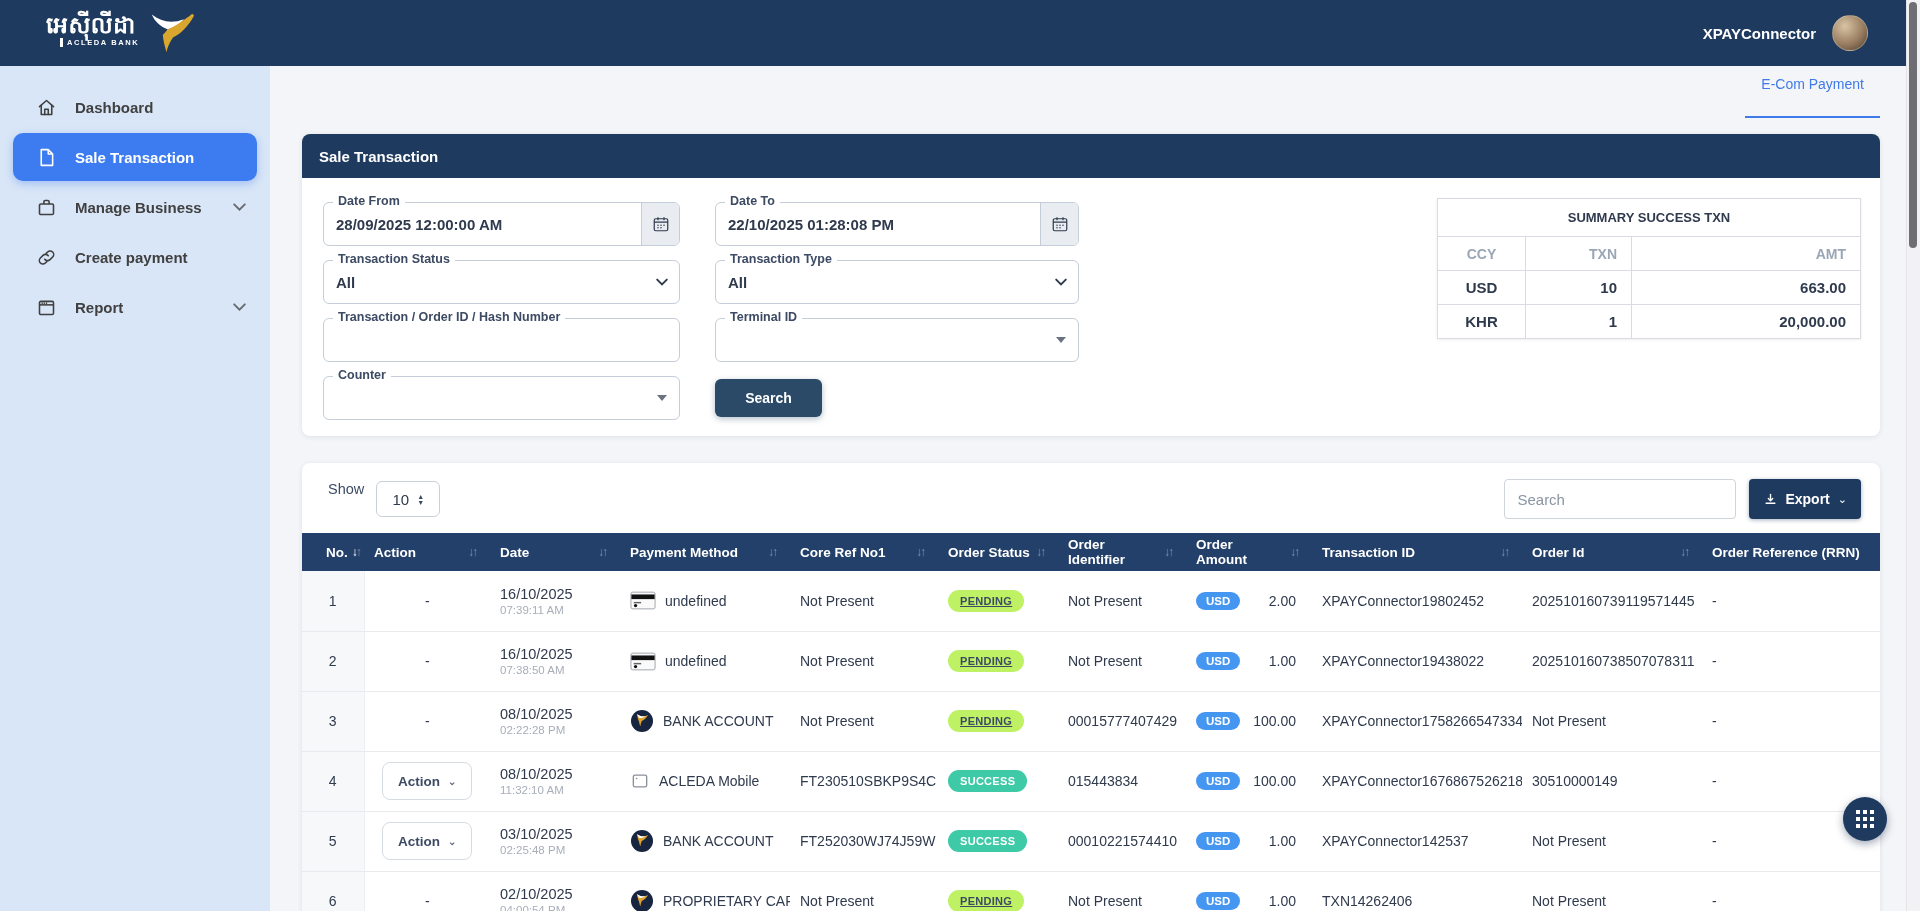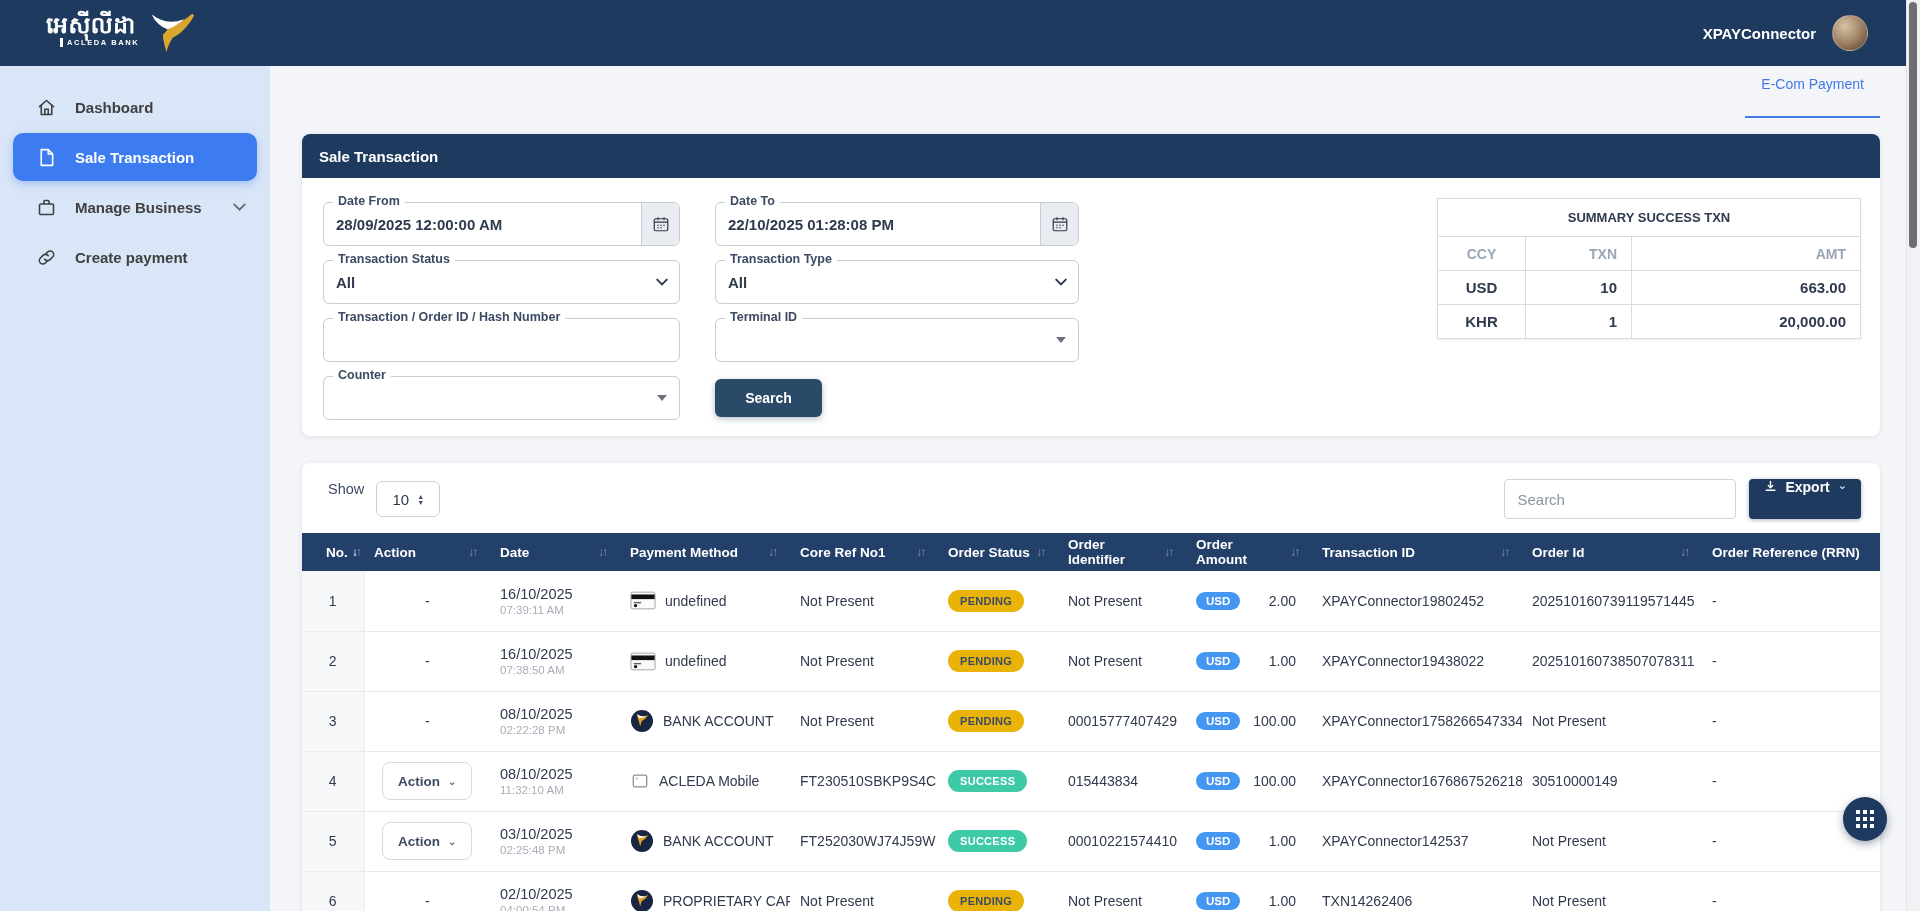--- a/index.html
+++ b/index.html
@@ -57,40 +57,40 @@
 
   
   .table-card { margin:27px 40px 0 32px; padding-top:16px; border-radius:8px 8px 0 0; min-height:460px; }
   .toolbar { display:flex; align-items:center; justify-content:space-between; padding:0 19px 14px 26px; }
   .show-wrap { display:flex; gap:12px; font-size:14.5px; color:#3c4a63; }
   .show-select { width:64px; height:36px; border:1px solid #c9d0d9; border-radius:6px; display:flex; align-items:center; justify-content:center; gap:8px; font-size:15px; color:#2f3a4d; cursor:pointer; }
   .stepper { display:flex; flex-direction:column; line-height:5px; font-size:7px; color:#3c4a63; gap:1px; }
   .tools-right { display:flex; align-items:center; gap:13px; }
   .search-input { width:232px; height:40px; border:1px solid #ced4da; border-radius:4px; padding:0 12px; font-size:15px; color:#2f3a4d; font-family:inherit; outline:none; }
   .search-input::placeholder { color:#8a94a2; }
-  .export-btn { height:40px; background:#1e3a5f; border:none; border-radius:4px; color:#fff; font-size:14px; font-weight:bold; font-family:inherit; display:flex; gap:7px; padding:0 14px; cursor:pointer; box-shadow:0 1px 4px rgba(30,58,95,.4); }
+  .export-btn { height:40px; background:#1e3a5f; border:none; border-radius:4px; color:#fff; font-size:14px; font-weight:bold; font-family:inherit; display:flex; align-items:center; gap:7px; padding:0 14px; cursor:pointer; box-shadow:0 1px 4px rgba(30,58,95,.4); }
   .export-btn svg { width:15px; height:15px; }
   .export-caret { font-size:11px; font-weight:normal; margin-left:1px; }
 
   table.tx { width:1578px; border-collapse:collapse; table-layout:fixed; }
   table.tx col.c-no{width:62px;} col.c-act{width:126px;} col.c-date{width:130px;} col.c-pay{width:170px;} col.c-ref{width:148px;} col.c-st{width:120px;} col.c-idf{width:128px;} col.c-amo{width:126px;} col.c-tid{width:210px;} col.c-oid{width:180px;} col.c-rrn{width:178px;}
   .tx thead th { background:#23406a; color:#fff; height:38px; font-size:13.5px; text-align:left; padding:0 10px; cursor:pointer; }
   .tx thead th .hcell { display:flex; align-items:center; justify-content:space-between; gap:4px; }
   .tx thead th.first { padding-left:24px; }
   .sort { font-size:12px; letter-spacing:-2px; color:rgba(255,255,255,.4); white-space:nowrap; padding-right:4px; }
   .sort .on { color:#fff; }
   .tx tbody td { height:60px; border-bottom:1px solid #e8eaee; font-size:14px; color:#2f3a4d; padding:0 10px; vertical-align:middle; background:#fff; overflow:hidden; white-space:nowrap; }
   .tx tbody td.no-cell { background:#f7f8fa; text-align:center; border-right:1px solid #efeff3; }
   .tx td.center { text-align:center; }
   .date-cell .d { font-size:14.5px; color:#2f3a4d; }
   .date-cell .t { font-size:11.5px; color:#a8aeb8; margin-top:2px; }
   .pay-cell { display:flex; align-items:center; gap:9px; }
   .pay-cell svg { flex:0 0 auto; }
   .pill { display:inline-block; padding:5px 12px; border-radius:12px; font-size:11px; font-weight:bold; letter-spacing:.3px; }
-  .pill.pending { background:#eab308; color:#3d4a63; }
+  .pill.pending { background:#bef264; color:#3d4a63;text-decoration:underline; }
   .pill.success { background:#3ec9a7; color:#fff; }
   .amt-cell { display:flex; align-items:center; justify-content:space-between; padding-right:6px; }
   .ccy-pill { background:#4596f0; color:#fff; font-size:11.5px; font-weight:bold; padding:3px 10px; border-radius:11px; }
   .action-btn { border:1px solid #d6dbe2; background:#fff; border-radius:8px; height:38px; padding:0 15px; font-size:13.5px; font-weight:bold; color:#3c4a63; font-family:inherit; cursor:pointer; display:inline-flex; align-items:center; gap:8px; }
   .action-btn .c { font-size:10px; opacity:.8; }
 
   
   .scrollbar { position:absolute; right:0; top:0; width:14px; bottom:0; background:#f2f2f5; border-left:1px solid #e4e4e8; z-index:60; }
   .thumb { position:absolute; top:2px; right:3px; width:8px; height:246px; background:#6e6e73; border-radius:5px; cursor:pointer; }
   .fab { position:absolute; left:1843px; top:797px; width:44px; height:44px; border-radius:50%; background:#1e3a5f; border:none; display:flex; align-items:center; justify-content:center; cursor:pointer; box-shadow:0 3px 8px rgba(20,40,70,.4); z-index:50; }
@@ -140,20 +140,31 @@
     <svg class="chev" viewBox="0 0 10 6" fill="none" stroke="currentColor" stroke-width="1.4" stroke-linecap="round">
         <path d="M1 1l4 4 4-4"></path>
       </svg>
   </div>
   <div class="side-item">
     <svg viewBox="0 0 24 24" fill="none" stroke="currentColor" stroke-width="1.8" stroke-linecap="round">
         <path d="M10 14a4 4 0 0 0 6 .4l3-3a4 4 0 0 0-5.7-5.7l-1.6 1.6"></path>
         <path d="M14 10a4 4 0 0 0-6-.4l-3 3a4 4 0 0 0 5.7 5.7l1.6-1.6"></path>
       </svg>
     <span class="lbl">Create payment</span>
+  </div>
+  <div class="side-item">
+    <svg viewBox="0 0 24 24" fill="none" stroke="currentColor" stroke-width="1.8">
+        <rect x="4" y="5" width="16" height="15" rx="1.5"></rect>
+        <path d="M4 9h16"></path>
+        <path d="M7 7h.01M9.5 7h.01M12 7h.01" stroke-linecap="round"></path>
+      </svg>
+    <span class="lbl">Report</span>
+    <svg class="chev" viewBox="0 0 10 6" fill="none" stroke="currentColor" stroke-width="1.4" stroke-linecap="round">
+        <path d="M1 1l4 4 4-4"></path>
+      </svg>
   </div>
 </div>
 
 <div class="main">
 
   <div class="tabstrip">
     <div class="tab">E-Com Payment</div>
   </div>
 
   <div class="card filter-card">

